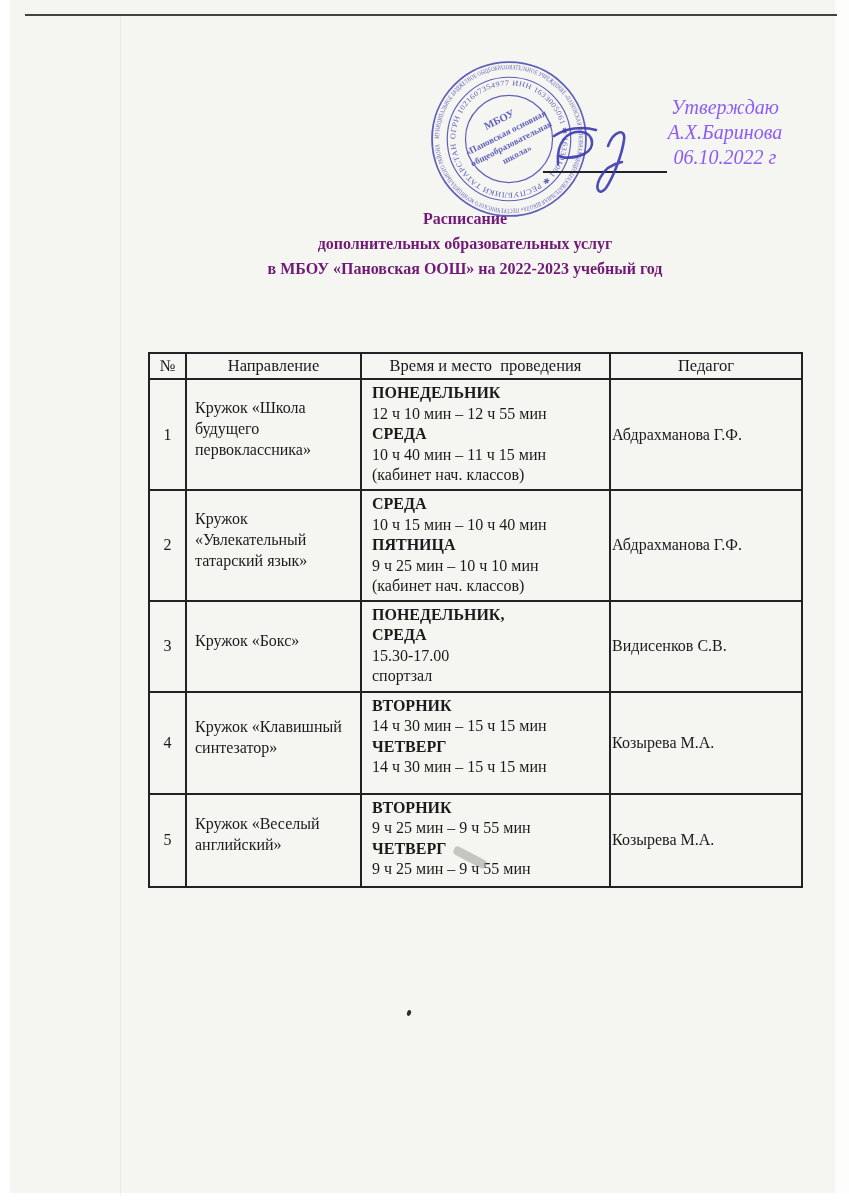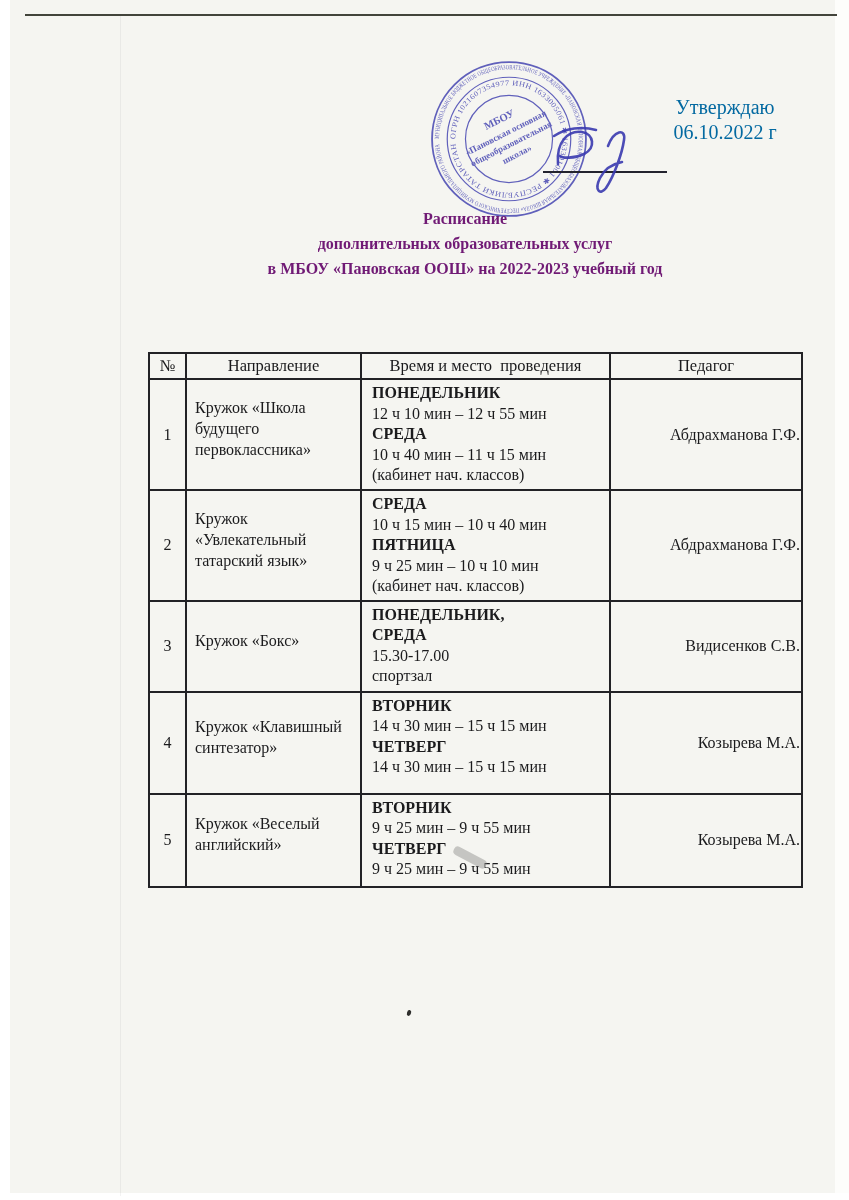--- a/index.html
+++ b/index.html
@@ -15,21 +15,21 @@
   .scan-top-line { position:absolute; left:25px; top:14px; width:812px; height:2px; background:#42443b; }
   .scan-fold-line { position:absolute; left:120px; top:16px; width:1px; height:1180px; background:rgba(90,90,90,0.07); }
 
   .stamp { position:absolute; left:428px; top:58px; width:162px; height:162px; opacity:0.88; }
 
   .signature-svg { position:absolute; left:552px; top:118px; width:120px; height:82px; }
   .sig-underline { position:absolute; left:543px; top:171px; width:124px; height:2px; background:#23232e; }
 
   .approval {
     position:absolute; left:600px; top:95px; width:250px;
-    text-align:center; font-size:20px; line-height:25px; color:#0369a1;
+    text-align:center; font-size:20px; line-height:25px; color:#8b5cf6;font-style:italic;
   }
 
   .title-block {
     position:absolute; left:80px; top:206px; width:770px;
     text-align:center; font-weight:bold; font-size:16px; line-height:25px; color:#701a75;
   }
 
   .schedule-table-wrap { position:absolute; left:148px; top:352px; }
   table.schedule {
     border-collapse:collapse; table-layout:fixed; width:653px;
@@ -40,21 +40,21 @@
   }
   tr.hdr { height:26px; }
   tr.hdr th { font-size:16.5px; text-align:center; white-space:pre-wrap; padding:0 2px; }
   tr.r1 { height:111px; } tr.r2 { height:109px; } tr.r3 { height:91px; }
   tr.r4 { height:102px; } tr.r5 { height:93px; }
   td.num { text-align:center; vertical-align:middle; }
   td.dir { vertical-align:middle; padding:2px 4px 14px 8px; line-height:21px; }
   td.sch { vertical-align:top; padding:3px 16px 3px 10px; }
   td.sch .line { line-height:20.5px; }
   td.sch .line.b { font-weight:bold; }
-  td.tea { text-align:right; vertical-align:middle; }
+  td.tea { text-align:left; vertical-align:middle; }
 
   .speck { position:absolute; left:407px; top:1010px; width:4px; height:6px; background:#2e2e2c; border-radius:50% 40% 55% 45%; transform:rotate(15deg); }
   .smudge { position:absolute; left:452px; top:853px; width:36px; height:9px; background:#8b8b89; opacity:0.45; border-radius:4px; transform:rotate(28deg); }
 </style>
 </head>
 <body>
 
 <div class="page">
 
   <div class="edge-white-left"></div>
@@ -91,20 +91,21 @@
   <svg class="signature-svg" viewBox="0 0 120 82">
     <g stroke="#3a3ab0" stroke-width="2.6" fill="none" stroke-linecap="round" opacity="0.9">
       <path d="M6,46 C4,24 16,12 30,14 C42,16 44,30 32,36 C22,41 10,40 8,38"></path>
       <path d="M2,18 C14,10 30,8 44,12"></path>
       <path d="M56,28 C62,12 74,10 72,22 C70,36 62,58 54,70 C48,78 42,72 48,60 C52,52 60,46 70,44"></path>
     </g>
   </svg>
 
   <div class="approval">
     <div>Утверждаю</div>
+    <div>А.Х.Баринова</div>
     <div>06.10.2022 г</div>
   </div>
 
   <div class="title-block">
     <div>Расписание</div>
     <div>дополнительных образовательных услуг</div>
     <div>в МБОУ «Пановская ООШ» на 2022-2023 учебный год</div>
   </div>
 
   <div class="schedule-table-wrap">

